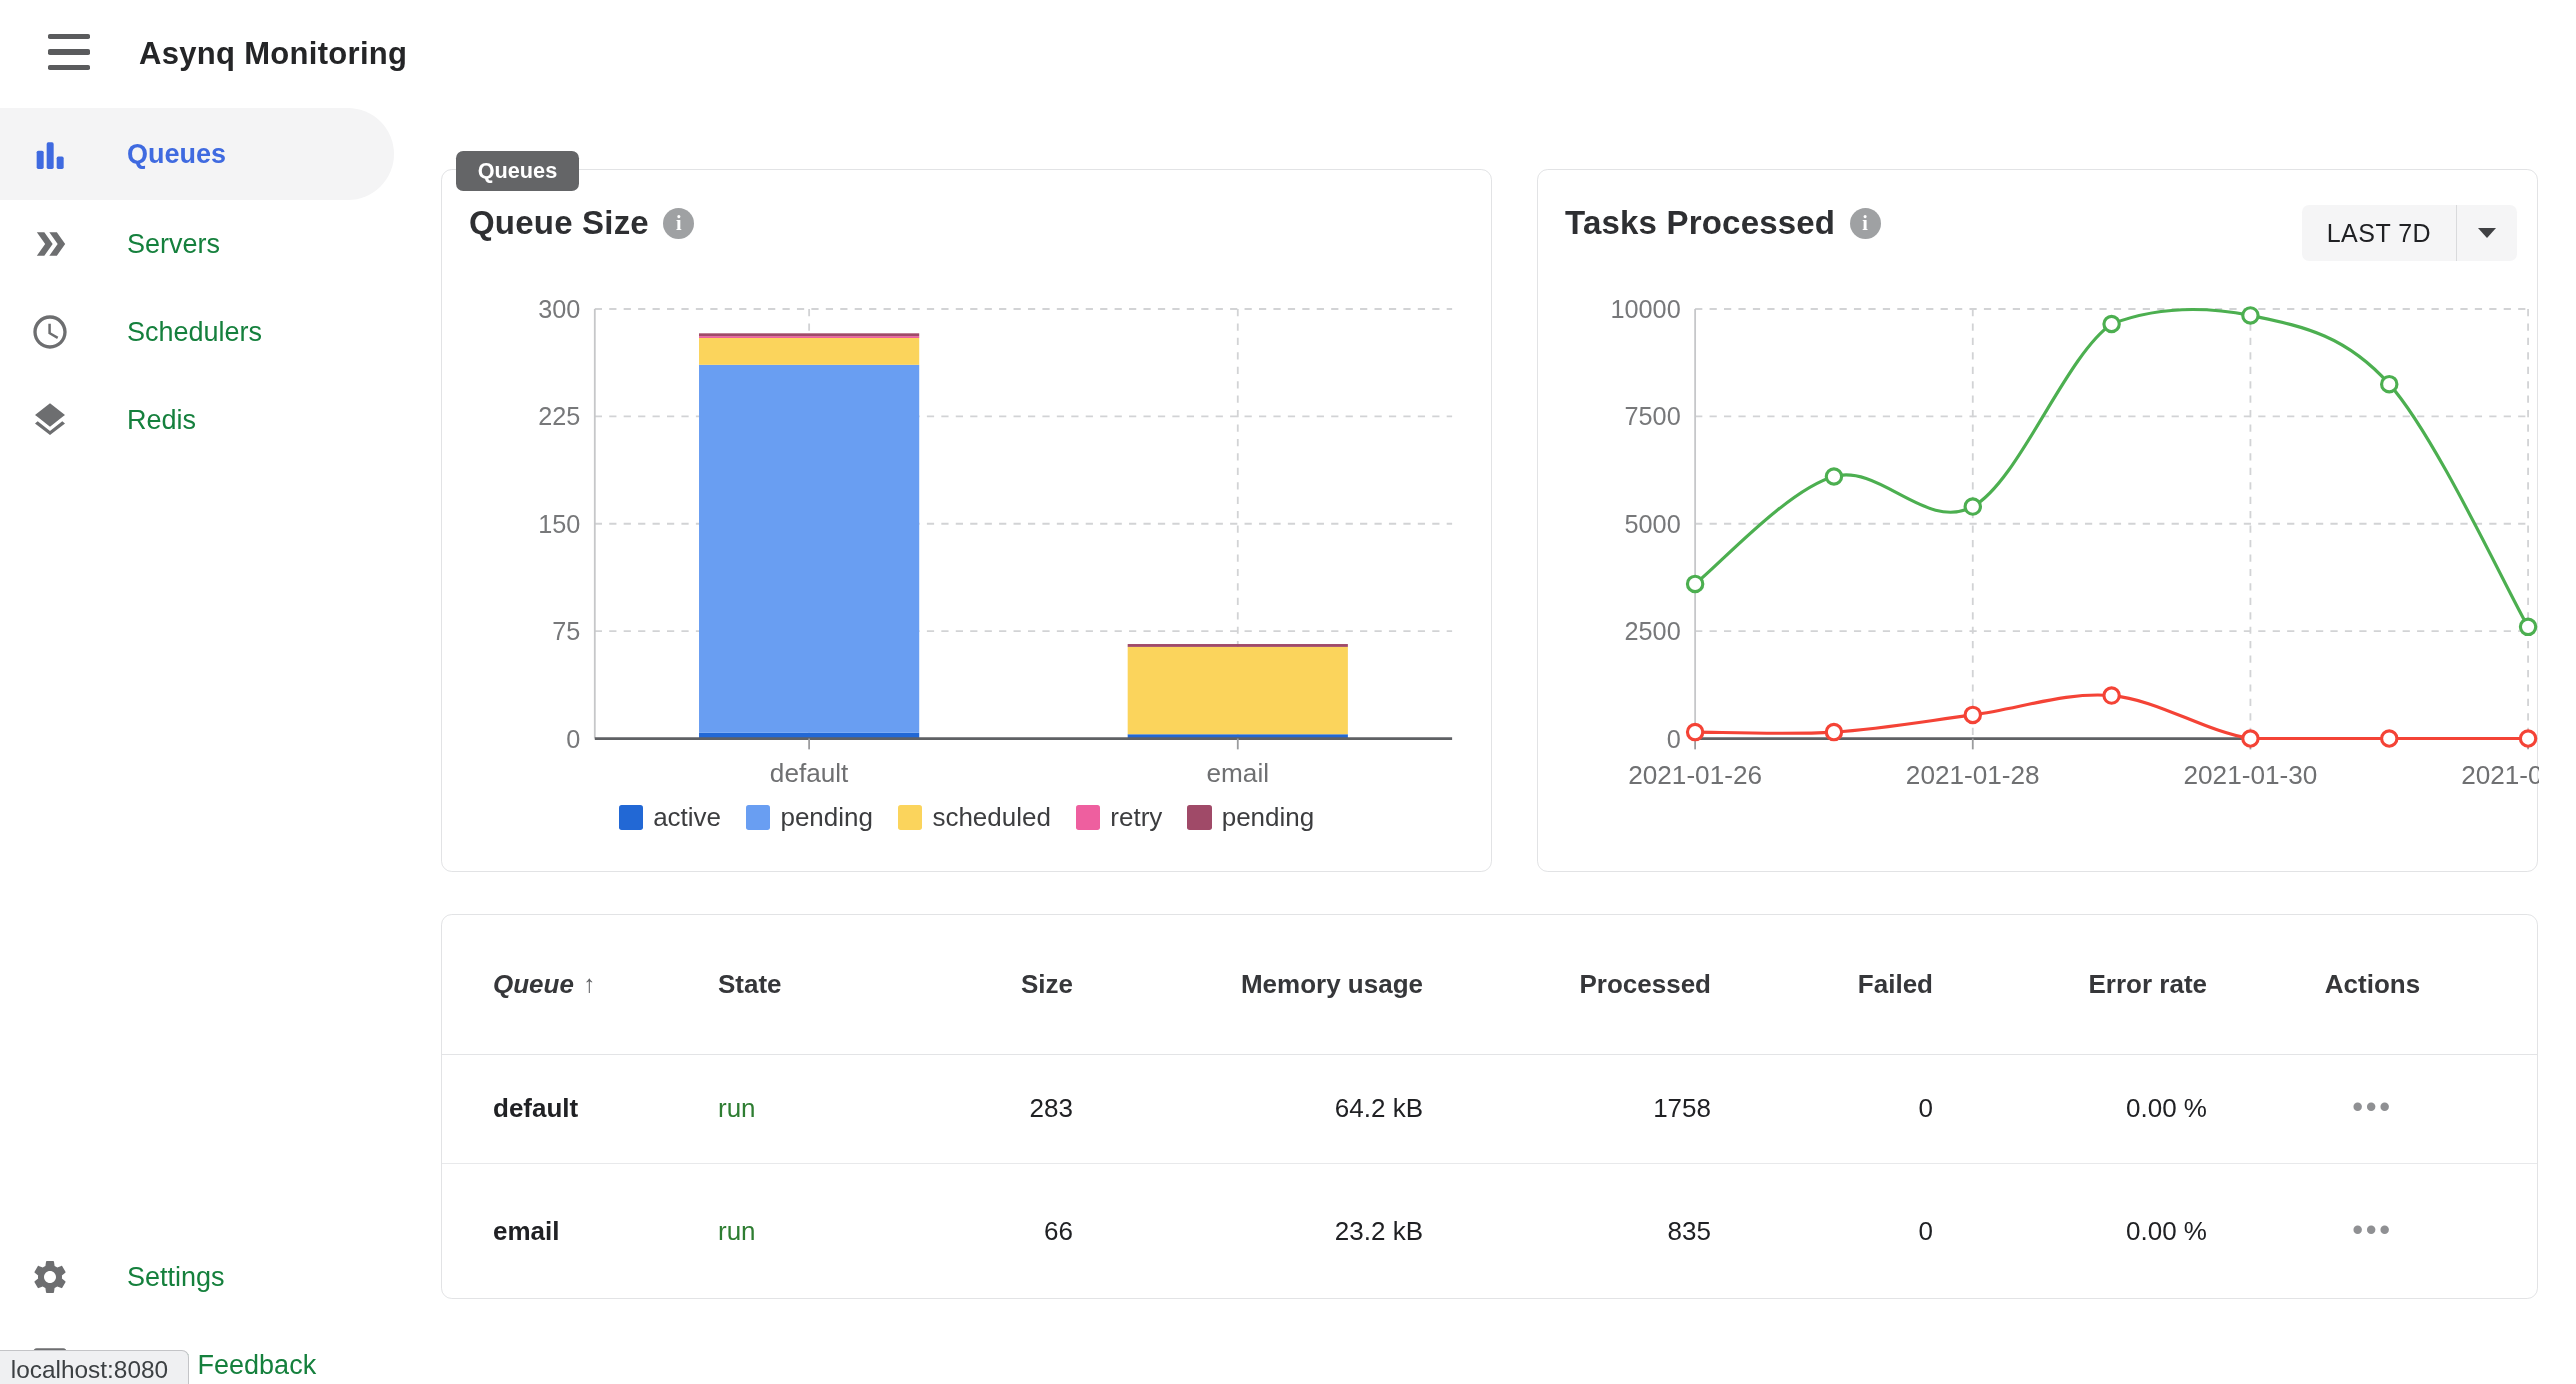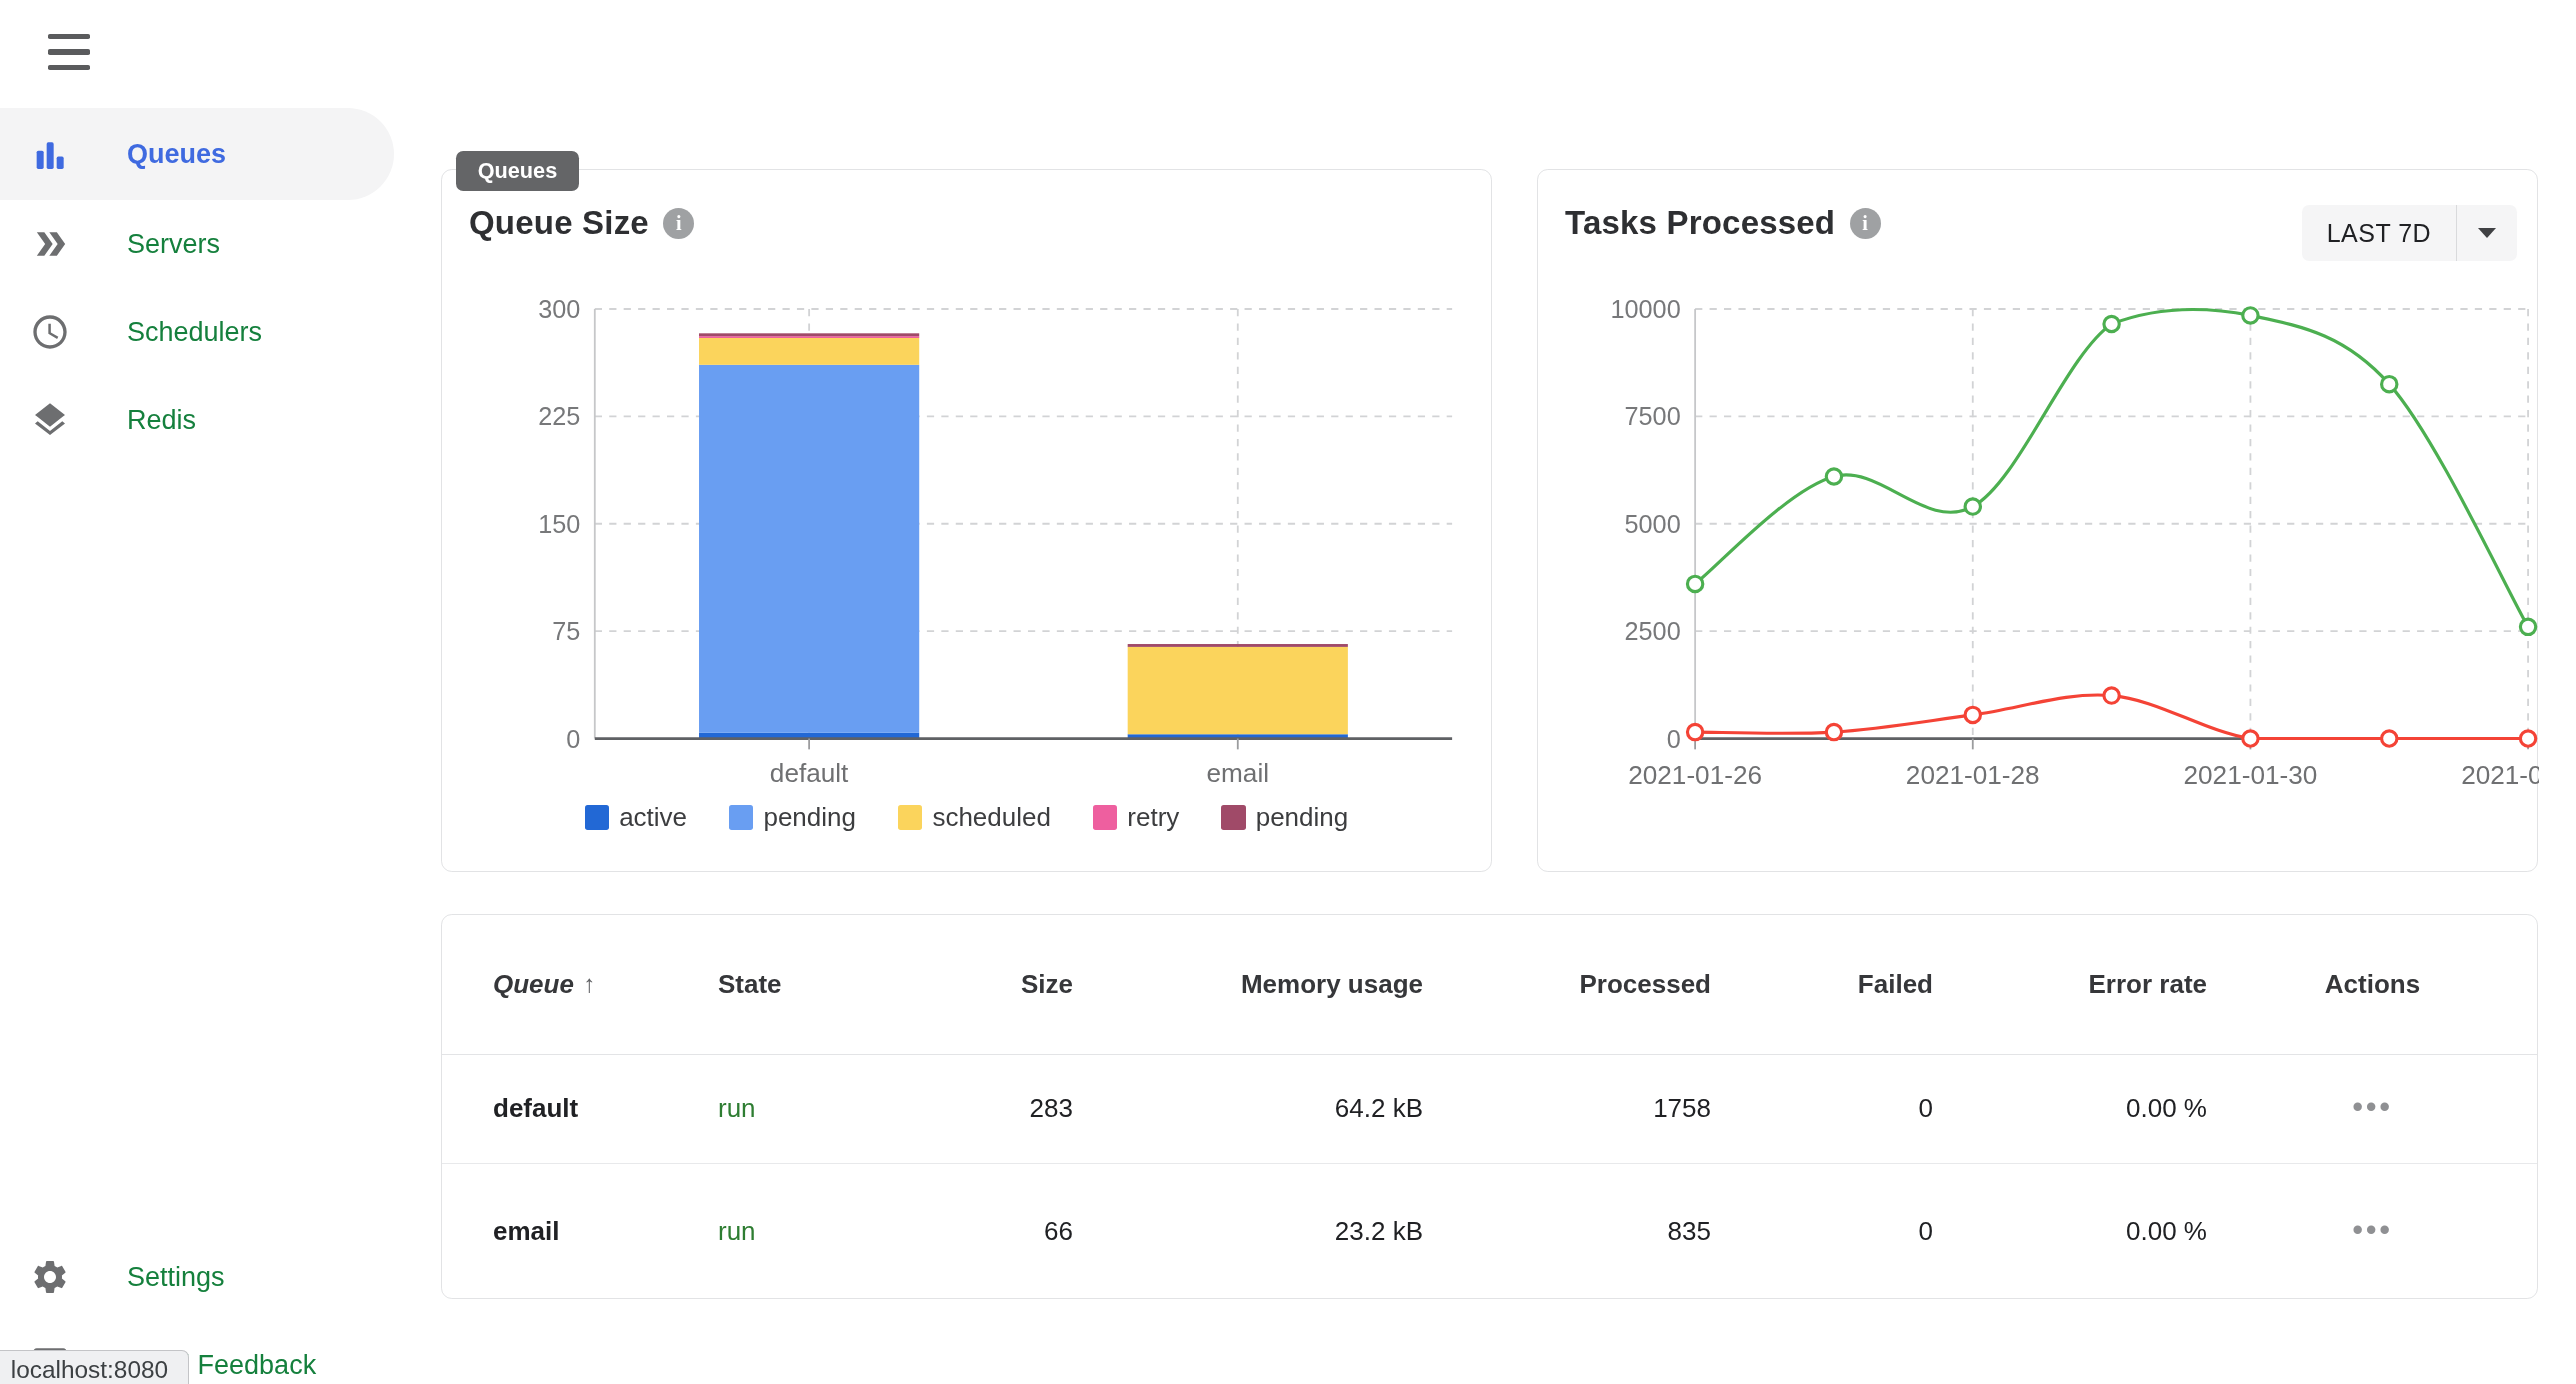--- a/index.html
+++ b/index.html
@@ -53,21 +53,21 @@
 
   .chart-svg{position:absolute;left:0;top:0;}
   .chart-svg .grid{stroke:#d2d3d5;stroke-width:2;stroke-dasharray:8 8;fill:none;}
   .chart-svg .yaxis{stroke:#c6c7c9;stroke-width:2;}
   .chart-svg .xaxis{stroke:#5f6164;stroke-width:3;}
   .chart-svg .tick{stroke:#9b9c9e;stroke-width:2;}
   .chart-svg text{font-family:"Liberation Sans",sans-serif;}
   .chart-svg .ylab{fill:#77787a;font-size:28px;text-anchor:end;}
   .chart-svg .xlab{fill:#6f7072;font-size:29px;text-anchor:middle;}
 
-  .legend{position:absolute;left:0;right:0;top:632px;display:flex;justify-content:center;gap:42px;align-items:flex-end;}
+  .legend{position:absolute;left:0;right:0;top:632px;display:flex;justify-content:center;gap:25px;align-items:flex-end;}
   .litem{display:flex;align-items:center;gap:10px;font-size:26px;color:#3c3d3f;}
   .lsw{width:24.4px;height:24.4px;border-radius:2.7px;display:inline-block;}
   .lmark{position:relative;width:42px;height:16.2px;display:inline-block;}
   .lmark .lline{position:absolute;left:0;right:0;top:6.3px;height:3.6px;border-radius:1.8px;}
   .lmark .lring{position:absolute;left:12.6px;top:0;width:9px;height:9px;border:3.6px solid;border-radius:50%;background:#fff;}
 
   
   .qtable{width:100%;border-collapse:collapse;table-layout:fixed;}
   .qtable th,.qtable td{vertical-align:middle;padding:0;font-size:26px;color:#202124;}
   .qtable thead tr{height:139px;}
@@ -89,20 +89,21 @@
 <body>
 
 <div class="screen">
 
   <div class="appbar">
     <button class="hamburger">
       <span class="bar"></span>
       <span class="bar"></span>
       <span class="bar"></span>
     </button>
+    <div class="app-title">Asynq Monitoring</div>
   </div>
 
   <nav class="sidebar">
     <div class="nav-item active" style="color: rgb(63, 106, 224);">
       <span class="nav-icon">
         <svg width="40" height="40" viewBox="0 0 24 24" fill="currentColor">
           <rect x="4" y="10" width="4.2" height="11" rx="1"></rect>
           <rect x="10" y="5" width="4.2" height="16" rx="1"></rect>
           <rect x="16" y="13.5" width="4.2" height="7.5" rx="1"></rect>
         </svg>

